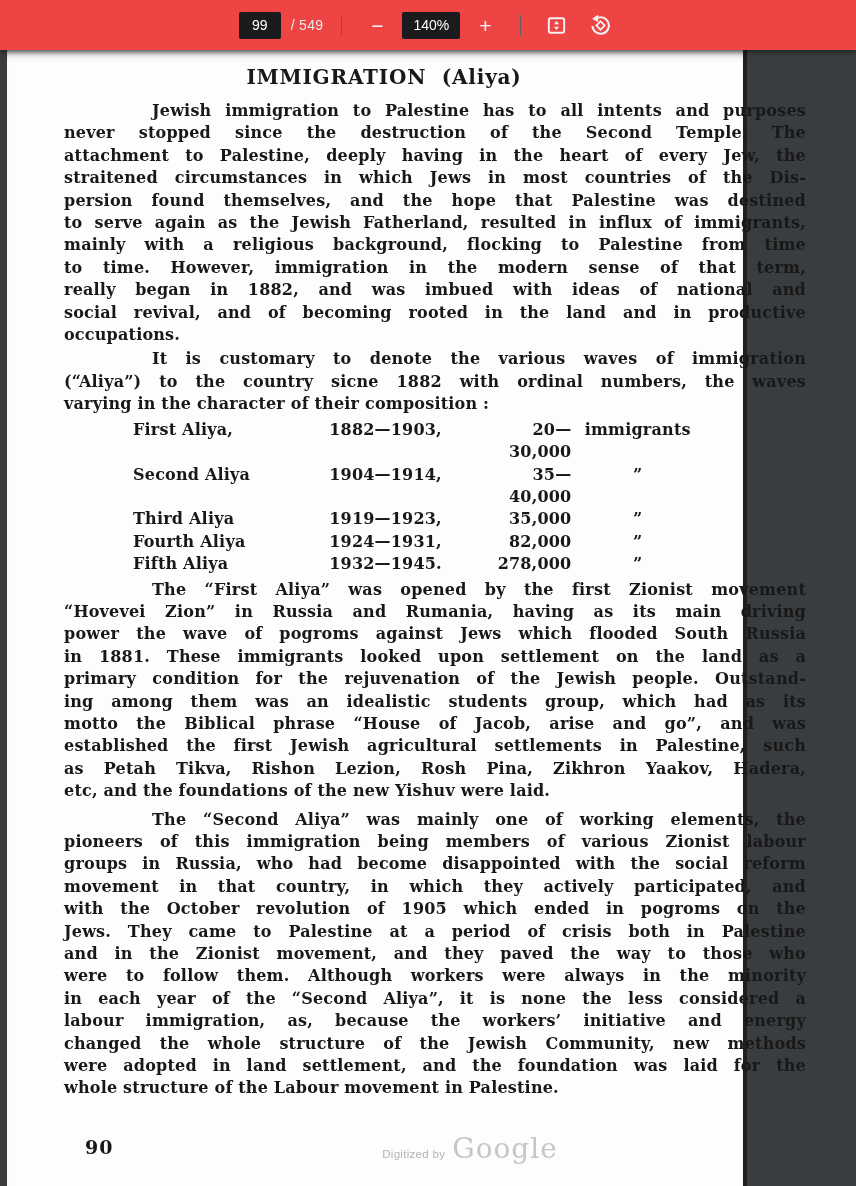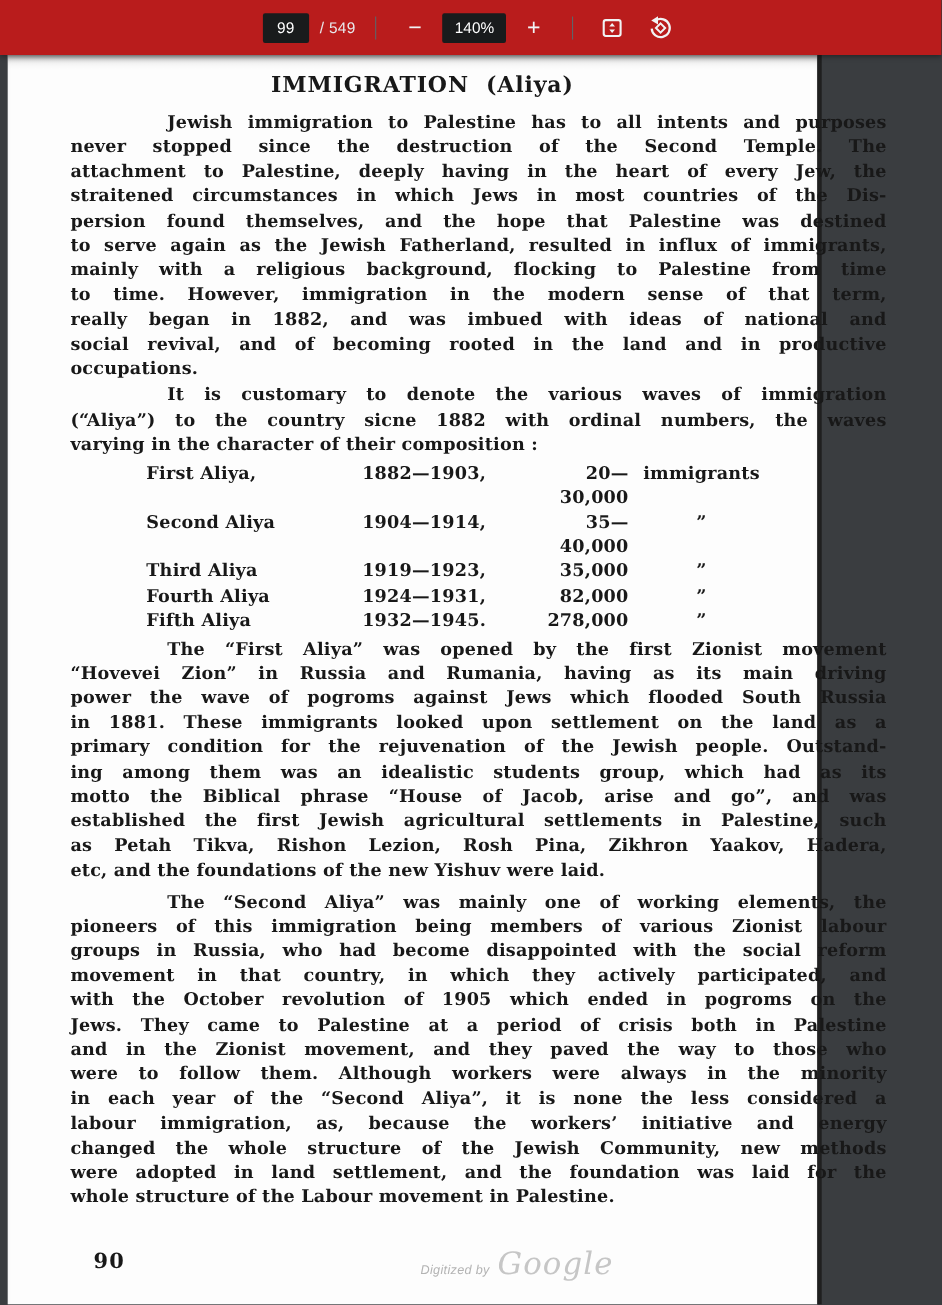--- a/index.html
+++ b/index.html
@@ -3,21 +3,21 @@
 <meta charset="utf-8">
 <style>
   * { margin: 0; padding: 0; box-sizing: border-box; }
   html, body { width: 856px; height: 1186px; overflow: hidden; }
   body { background: #3a3d40; font-family: "Liberation Sans", sans-serif; }
 
   
   .toolbar {
     position: relative; z-index: 5;
     width: 856px; height: 50px;
-    background: #b91c1c;
+    background: #ef4444;
     display: flex; align-items: center; justify-content: center;
     gap: 0;
     box-shadow: 0 2px 5px rgba(0,0,0,.45);
     color: #e8eaed; font-size: 14px;
   }
   .page-input {
     width: 42px; height: 27px;
     background: #191b1c; border: none; border-radius: 2px;
     color: #ffffff; text-align: center; font-size: 14px;
     font-family: "Liberation Sans", sans-serif;
@@ -88,21 +88,20 @@
   .page-footer { position: relative; margin-top: 34px; height: 40px; }
   .pageno {
     position: absolute; left: 21px; top: 2px;
     font-size: 19px; letter-spacing: 1px;
   }
   .watermark {
     position: absolute; left: calc(50% + 86px); top: 0;
     transform: translateX(-50%);
     display: flex; align-items: baseline; gap: 7px;
     font-weight: 400;
-    font-style: italic;
   }
   .wm-prefix {
     font-family: "Liberation Sans", sans-serif;
     font-size: 11.5px; color: #b3b3b3; letter-spacing: .3px;
   }
   .wm-brand {
     font-family: "DejaVu Serif", serif;
     font-size: 28px; color: #c6c6c6; letter-spacing: 1px;
     line-height: 30px;
   }

